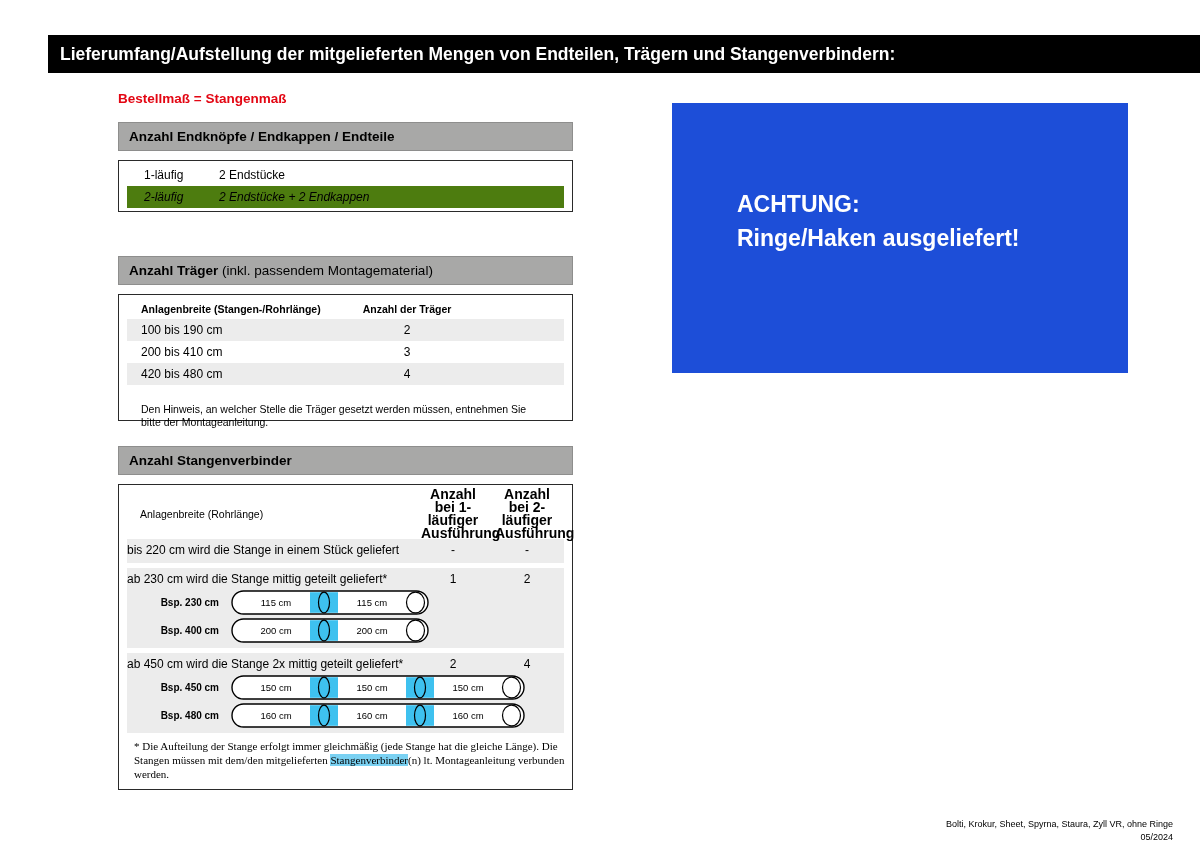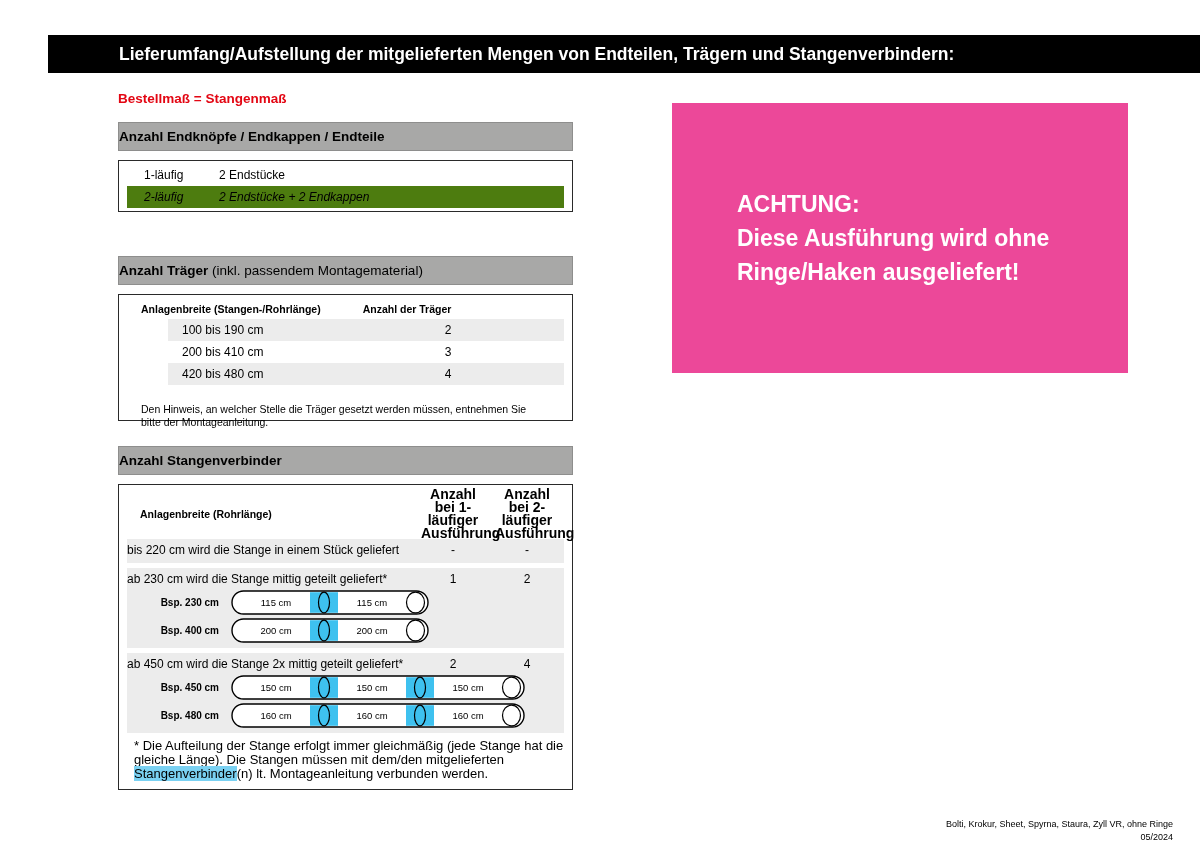--- a/index.html
+++ b/index.html
@@ -4,61 +4,61 @@
 <style>
   html,body{margin:0;padding:0;}
   body{
     width:1200px;height:849px;position:relative;background:#ffffff;
     font-family:"Liberation Sans",sans-serif;color:#000;overflow:hidden;
   }
   .topbar{
     position:absolute;left:48px;top:35px;width:1152px;height:38px;
     background:#000;color:#fff;display:flex;align-items:center;box-sizing:border-box;
   }
-  .topbar .t{font-weight:bold;font-size:17.5px;padding-left:27px;white-space:nowrap;margin-left:44px;}
+  .topbar .t{font-weight:bold;font-size:17.5px;padding-left:12px;white-space:nowrap;}
   .subtitle{position:absolute;left:118px;top:91px;color:#e30613;font-weight:bold;font-size:13.5px;text-align:right;}
   .secbar{
     position:absolute;left:118px;width:455px;height:29px;background:#a8a8a7;
     border:1px solid #8e8e8d;box-sizing:border-box;display:flex;align-items:center;font-size:13.5px;
   }
-  .secbar .pad{}
+  .secbar .pad{padding-left:10px;}
   .b{font-weight:bold;}
   .box{position:absolute;left:118px;width:455px;border:1px solid #2a2a2a;background:#fff;box-sizing:border-box;}
   
   .t1{top:160px;height:52px;padding:3px 8px;}
   .t1 .row{height:22px;display:flex;align-items:center;font-size:12px;}
   .t1 .row.alt{background:#4d7c0f;font-style:italic;}
   .t1 .lab{width:92px;padding-left:17px;box-sizing:border-box;}
   .t1 .val{flex:1;}
   
   .t2{top:294px;height:127px;padding:4px 8px 6px;}
   .t2 .hrow{height:20px;display:flex;align-items:center;font-size:10.5px;font-weight:bold;}
-  .t2 .row{height:22px;display:flex;align-items:center;font-size:12px;margin-left:41px;}
+  .t2 .row{height:22px;display:flex;align-items:center;font-size:12px;}
   .t2 .row.alt{background:#ececec;}
   .t2 .c1{width:210px;padding-left:14px;box-sizing:border-box;}
   .t2 .c2{width:140px;text-align:center;}
   .t2 .note{font-size:10.5px;line-height:13px;padding-left:14px;margin-top:18px;width:400px;}
   
   .t3{top:484px;padding:9px 8px 8px;}
   .t3 .hrow{display:flex;align-items:center;height:40px;margin-bottom:5px;}
-  .t3 .hdesc{flex:1;min-width:0;padding-left:13px;font-size:10.5px;font-weight:bold;}
+  .t3 .hdesc{flex:1;min-width:0;padding-left:13px;font-size:10.5px;font-weight:normal;}
   .t3 .hcol{flex:0 0 74px;text-align:center;font-size:14px;font-weight:bold;line-height:13px;}
   .t3 .hcol .w{display:inline-block;width:64px;}
   .group{background:#ececec;padding:2px 0 4px;margin-bottom:5px;}
   .grow{display:flex;align-items:center;height:18px;}
   .gdesc{flex:1;min-width:0;white-space:nowrap;padding-left:0;font-size:12px;}
   .gcount{flex:0 0 74px;text-align:center;font-size:12px;}
   .exrow{display:flex;align-items:center;height:28px;}
   .exlabel{width:104px;padding-right:12px;box-sizing:border-box;text-align:right;font-size:10px;font-weight:bold;}
   .rod{line-height:0;}
-  .footnote{font-size:13px;line-height:14px;margin-top:6px;padding-left:7px;width:440px;}
+  .footnote{font-size:11px;line-height:14px;margin-top:6px;padding-left:7px;width:440px;font-family:Liberation Serif, serif;}
   .hl{background:#7ad1f2;}
   
   .attention{
-    position:absolute;left:672px;top:103px;width:456px;height:270px;background:#ec4899;
+    position:absolute;left:672px;top:103px;width:456px;height:270px;background:#1d4ed8;
     box-sizing:border-box;padding:84px 24px 0 65px;color:#fff;font-weight:bold;
     font-size:23px;line-height:34px;
   }
   
   .pagefoot{position:absolute;right:27px;top:818px;text-align:right;font-size:9px;line-height:13px;}
 </style>
 </head>
 <body>
 
 <div class="topbar">
@@ -186,20 +186,19 @@
             <text x="237" y="16" text-anchor="middle" font-size="9.5" font-family="Liberation Sans, sans-serif">160 cm</text>
           </svg></div>
     </div>
   </div>
 
   <div class="footnote"><span>* Die Aufteilung der Stange erfolgt immer gleichmäßig (jede Stange hat die gleiche Länge). Die Stangen müssen mit dem/den mitgelieferten </span><span class="hl">Stangenverbinder</span><span>(n) lt. Montageanleitung verbunden werden.</span></div>
 </div>
 
 <div class="attention">
   <div>ACHTUNG:</div>
-  <div>Diese Ausführung wird ohne</div>
   <div>Ringe/Haken ausgeliefert!</div>
 </div>
 
 <div class="pagefoot">
   <div>Bolti, Krokur, Sheet, Spyrna, Staura, Zyll VR, ohne Ringe</div>
   <div>05/2024</div>
 </div>
 
 </body></html>

